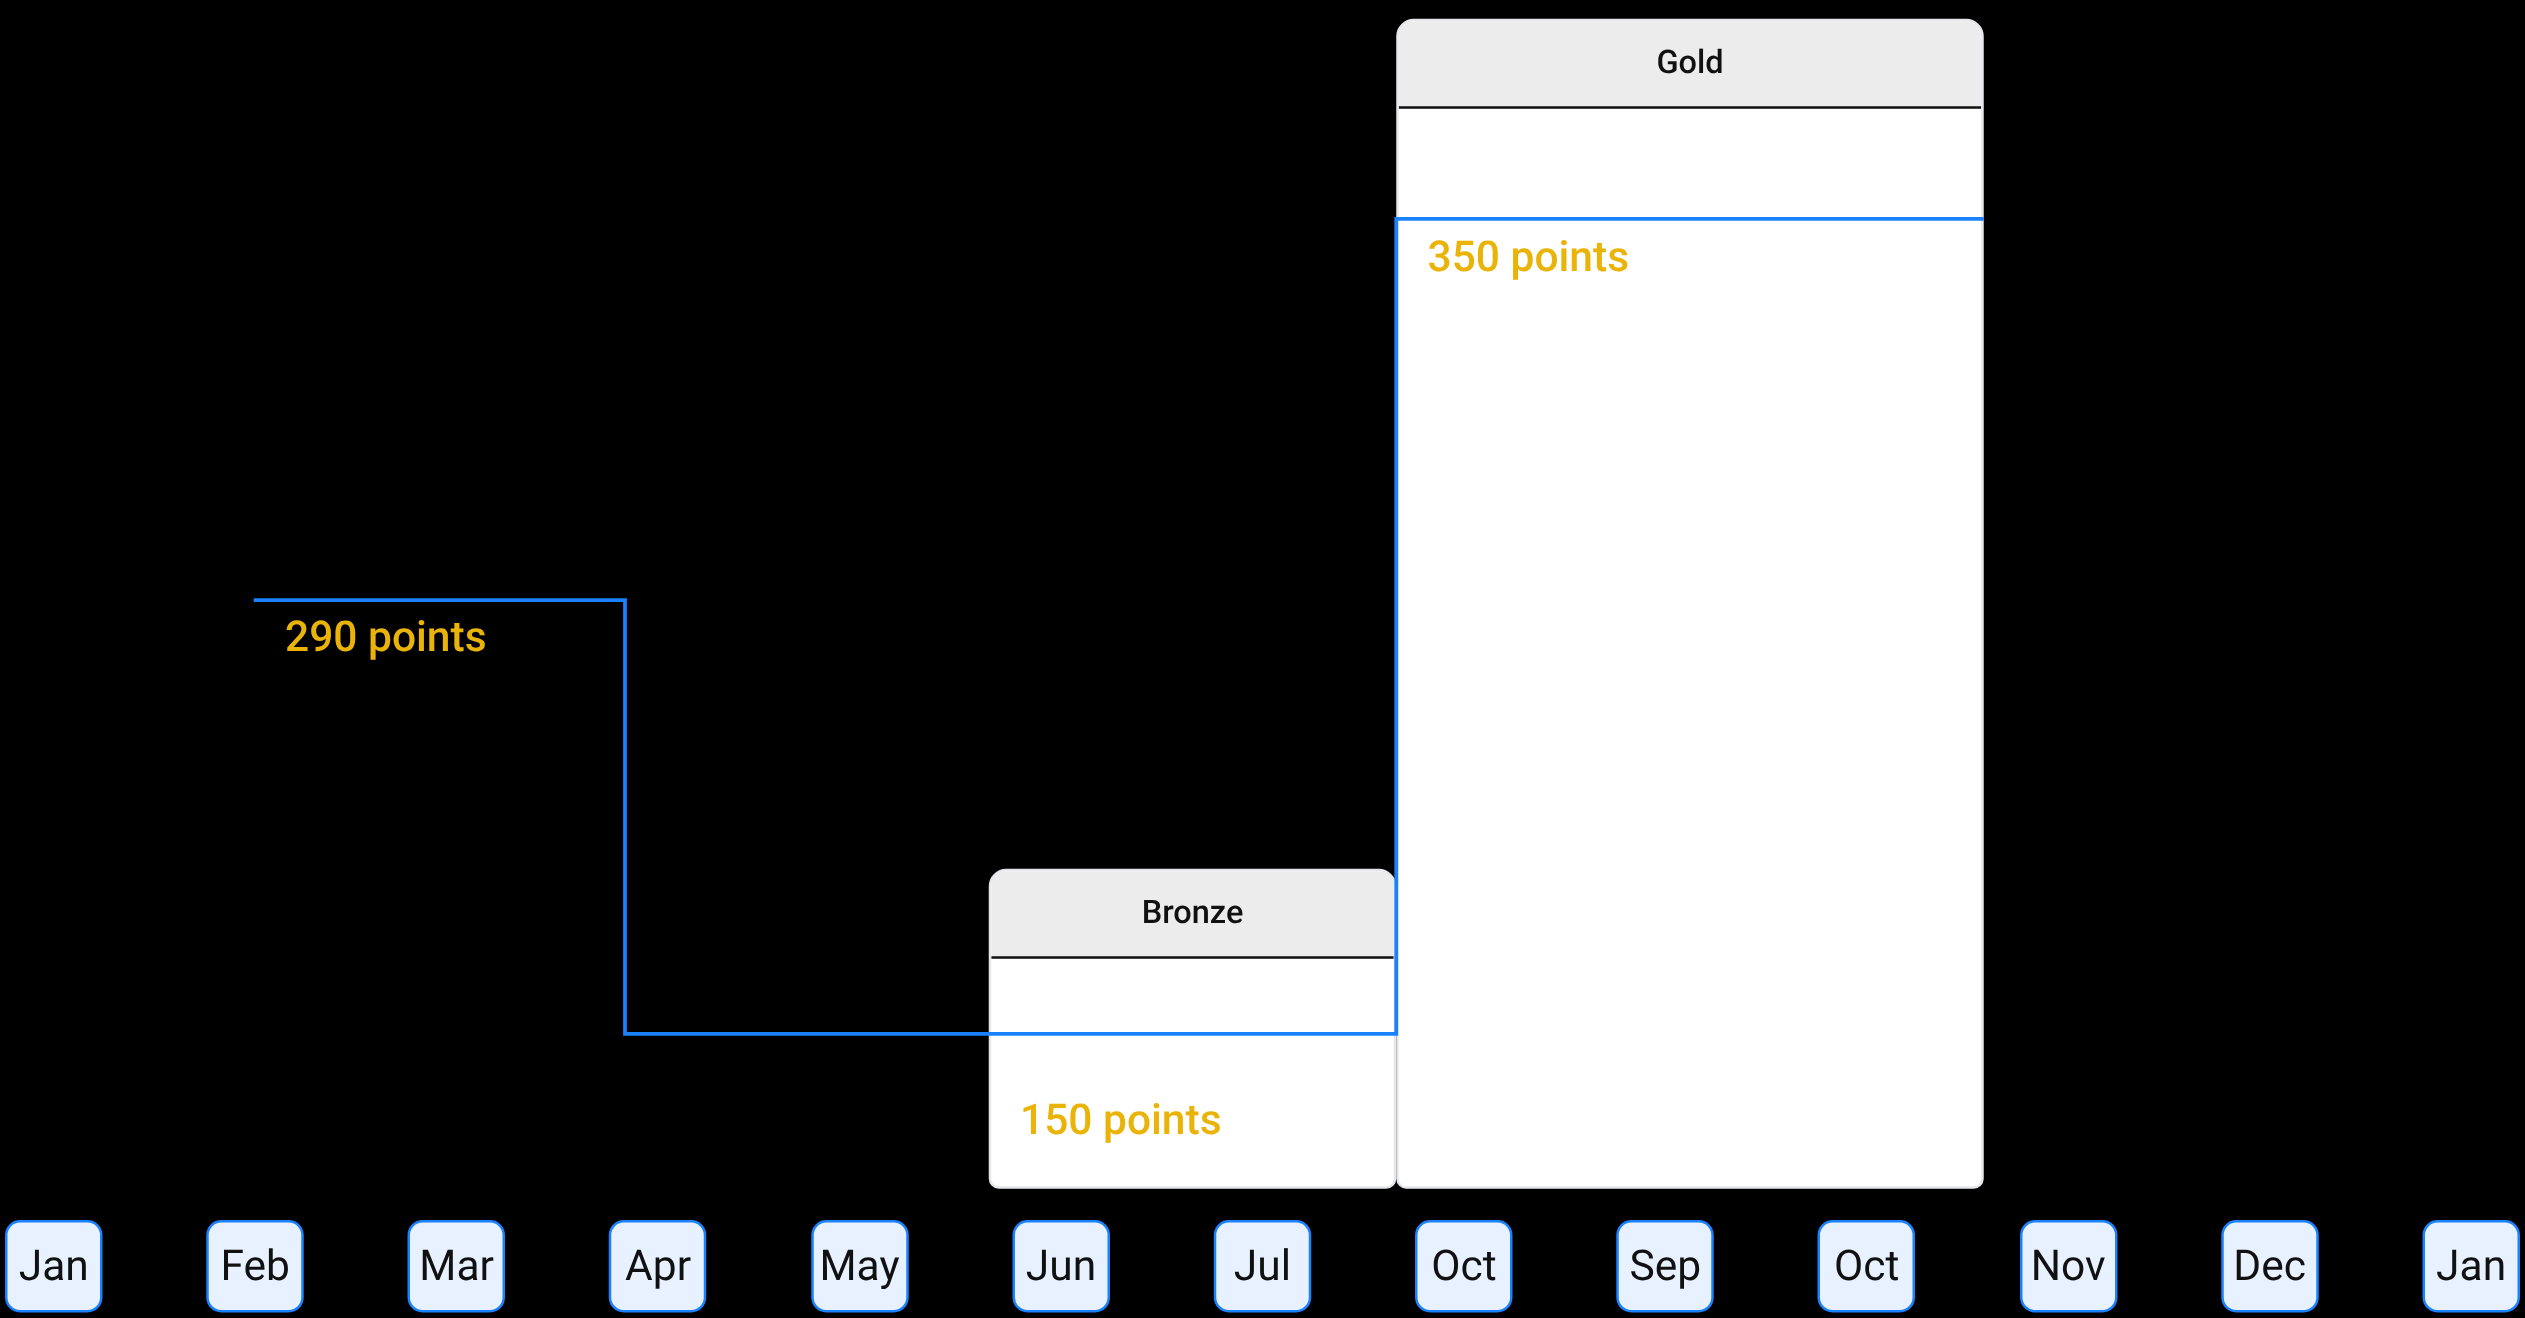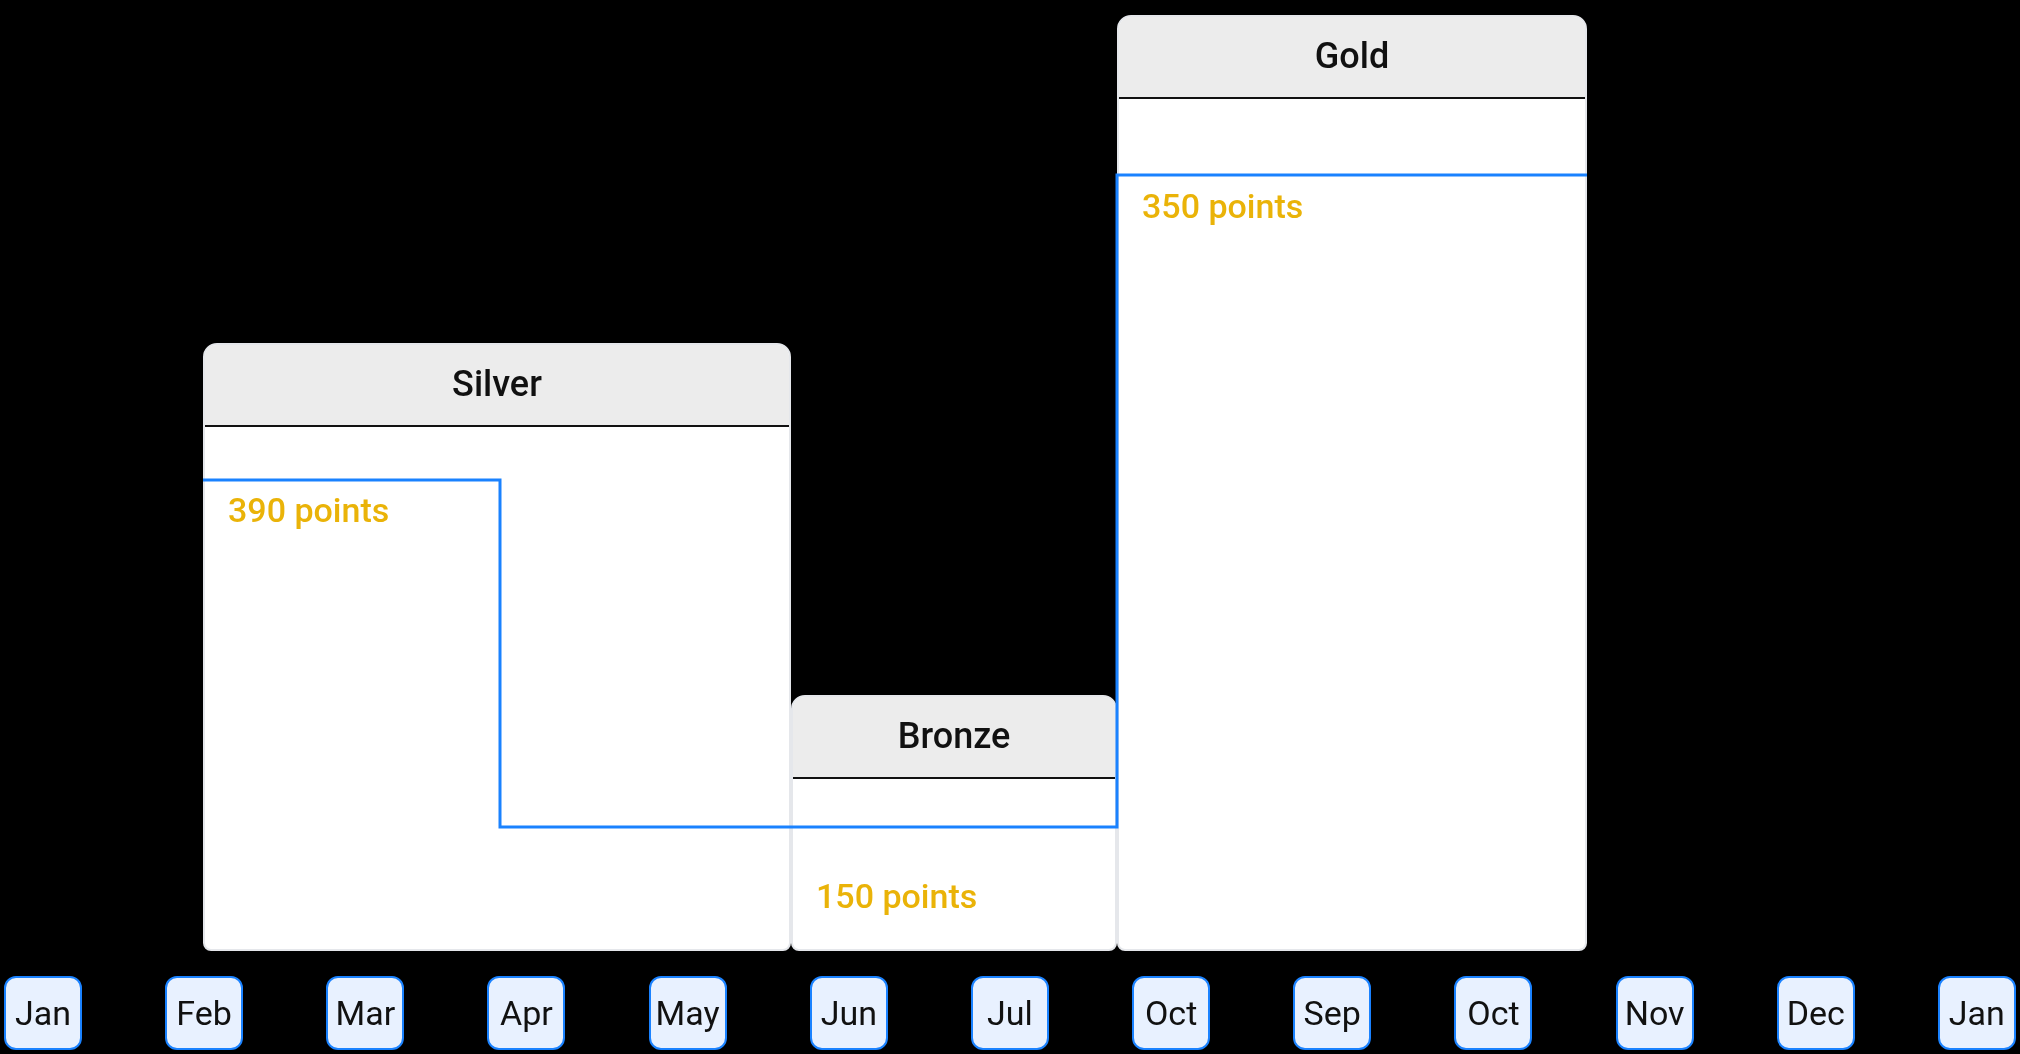--- a/index.html
+++ b/index.html
@@ -15,21 +15,21 @@
     position:absolute;
     background:#fff;
     border:2px solid #e5e7eb;
     border-radius:14px 14px 8px 8px;
     box-sizing:border-box;
     overflow:hidden;
   }
   .tier-header{
     background:#ececec;
     border-bottom:2px solid #111;
-    font-size:36px;
+    font-size:26px;
     font-weight:500;
     color:#111;
     text-align:center;
     padding:18px 0 20px;
   }
   
   .step-line{
     position:absolute;
     stroke:#1a82ff;
     fill:none;
@@ -69,37 +69,34 @@
     align-items:center;
     justify-content:center;
     box-sizing:border-box;
   }
 </style>
 </head>
 <body>
 
 <div class="stage">
 
-  <div class="tier" style="left:203px; width:588px; top:343px; height:608px;">
-    <div class="tier-header">Silver</div>
-  </div>
 
   <div class="tier" style="left:791px; width:326px; top:695px; height:256px;">
     <div class="tier-header">Bronze</div>
   </div>
 
   <div class="tier" style="left:1117px; width:470px; top:15px; height:936px;">
     <div class="tier-header">Gold</div>
   </div>
 
   <svg class="step-line" style="left:0;top:0;" width="2020" height="1054">
     <path d="M203 480 L500 480 L500 827 L1117 827 L1117 175 L1587 175"></path>
   </svg>
 
-  <div class="points-label" style="left:228px; top:490px;">390 points</div>
+  <div class="points-label" style="left:228px; top:490px;">290 points</div>
 
   <div class="points-label" style="left:816px; top:838px;margin-top:38px;">150 points</div>
 
   <div class="points-label" style="left:1142px; top:186px;">350 points</div>
 
   <div class="months-row">
     <div class="month">Jan</div>
     <div class="month">Feb</div>
     <div class="month">Mar</div>
     <div class="month">Apr</div>

